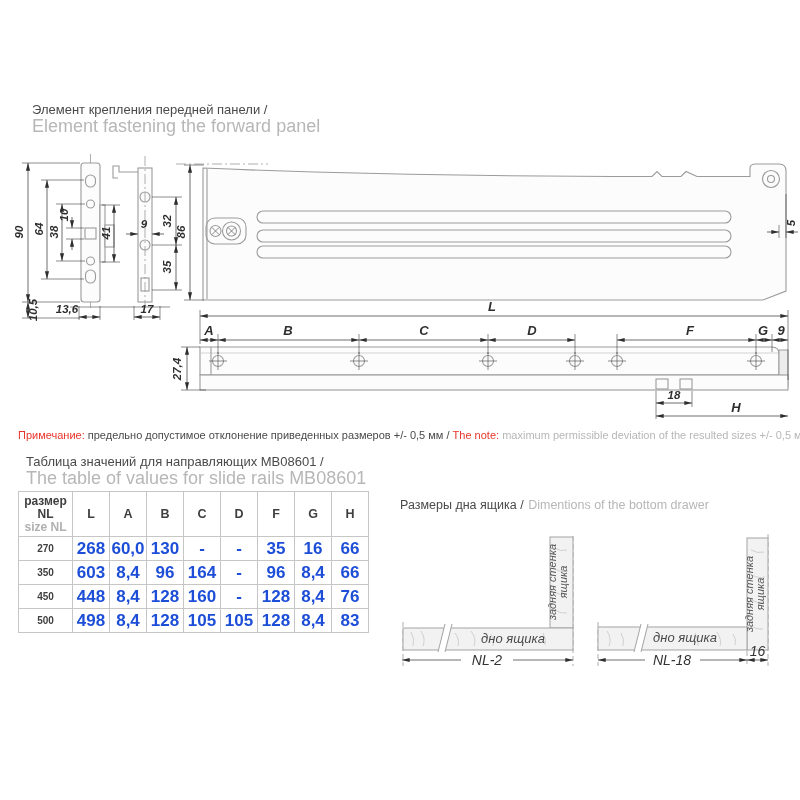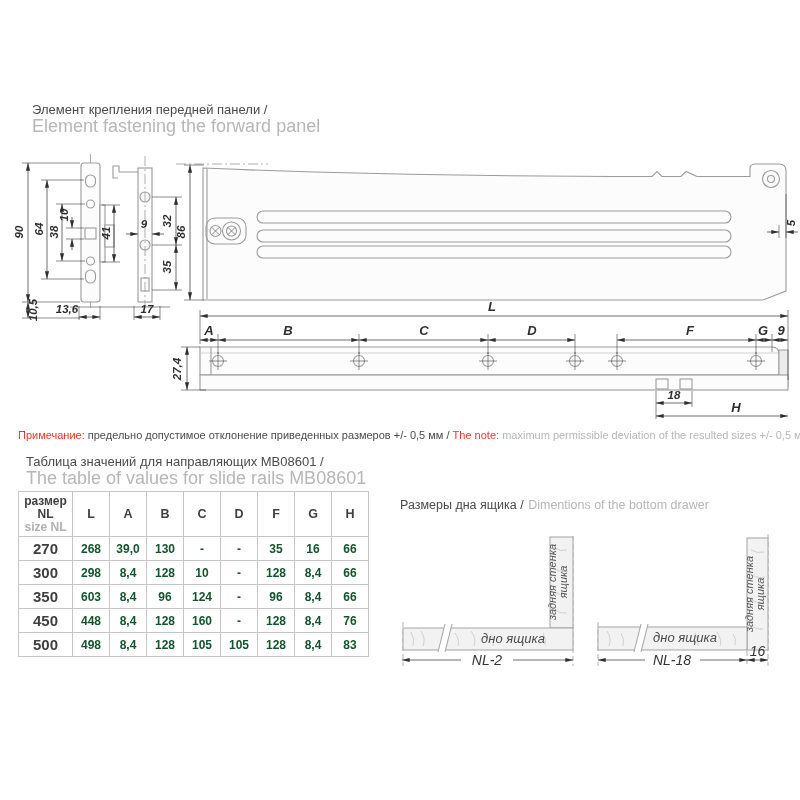--- a/index.html
+++ b/index.html
@@ -13,22 +13,22 @@
   .note-gray{color:#b7b7b7;}
   table.spec{border-collapse:collapse;table-layout:fixed;padding-left:43px;}
   table.spec th,table.spec td{border:1px solid #c6c6c6;text-align:center;vertical-align:middle;padding:0;}
   table.spec .size-col{width:53px;}
   table.spec .num-col{width:36px;}
   table.spec thead th{height:44px;}
   table.spec tbody th,table.spec tbody td{height:23px;}
   .col-letter{font-weight:bold;color:#3f3f3f;font-size:12.5px;}
   .size-head-ru{display:block;color:#3f3f3f;font-size:12px;line-height:13px;}
   .size-head-en{display:block;color:#b0b0b0;font-size:12px;line-height:13px;text-align:center;}
-  .size-cell{font-weight:bold;color:#3f3f3f;font-size:15px;}
-  .val{color:#14532d;font-weight:bold;font-size:12px;}
+  .size-cell{font-weight:bold;color:#3f3f3f;font-size:10px;}
+  .val{color:#1d4ed8;font-weight:bold;font-size:17px;}
   
   .out{stroke:#9b9b9b;fill:none;stroke-width:1.1;}
   .outf{stroke:#9b9b9b;fill:#fcfcfc;stroke-width:1.1;}
   .thin{stroke:#c9c9c9;fill:none;stroke-width:.8;}
   .cl{stroke:#9b9b9b;fill:none;stroke-width:.8;stroke-dasharray:10 3 2 3;}
   .dash{stroke:#9b9b9b;fill:none;stroke-width:.8;stroke-dasharray:5 3;}
   .dline{stroke:#2e2e2e;fill:none;stroke-width:.7;}
   .ext{stroke:#2e2e2e;fill:none;stroke-width:.55;}
   .cross{stroke:#5a5a5a;fill:none;stroke-width:.7;}
   .grain{stroke:#cccccc;fill:none;stroke-width:.9;}
@@ -268,45 +268,34 @@
       <th class="num-col col-letter">D</th>
       <th class="num-col col-letter">F</th>
       <th class="num-col col-letter">G</th>
       <th class="num-col col-letter">H</th>
     </tr>
   </thead>
   <tbody>
     <tr>
       <th class="size-cell">270</th>
       <td class="val">268</td>
-      <td class="val">39,0</td>
+      <td class="val">60,0</td>
       <td class="val">130</td>
       <td class="val">-</td>
       <td class="val">-</td>
       <td class="val">35</td>
       <td class="val">16</td>
       <td class="val">66</td>
     </tr>
     <tr>
-      <th class="size-cell">300</th>
-      <td class="val">298</td>
-      <td class="val">8,4</td>
-      <td class="val">128</td>
-      <td class="val">10</td>
-      <td class="val">-</td>
-      <td class="val">128</td>
-      <td class="val">8,4</td>
-      <td class="val">66</td>
-    </tr>
-    <tr>
       <th class="size-cell">350</th>
       <td class="val">603</td>
       <td class="val">8,4</td>
       <td class="val">96</td>
-      <td class="val">124</td>
+      <td class="val">164</td>
       <td class="val">-</td>
       <td class="val">96</td>
       <td class="val">8,4</td>
       <td class="val">66</td>
     </tr>
     <tr>
       <th class="size-cell">450</th>
       <td class="val">448</td>
       <td class="val">8,4</td>
       <td class="val">128</td>

